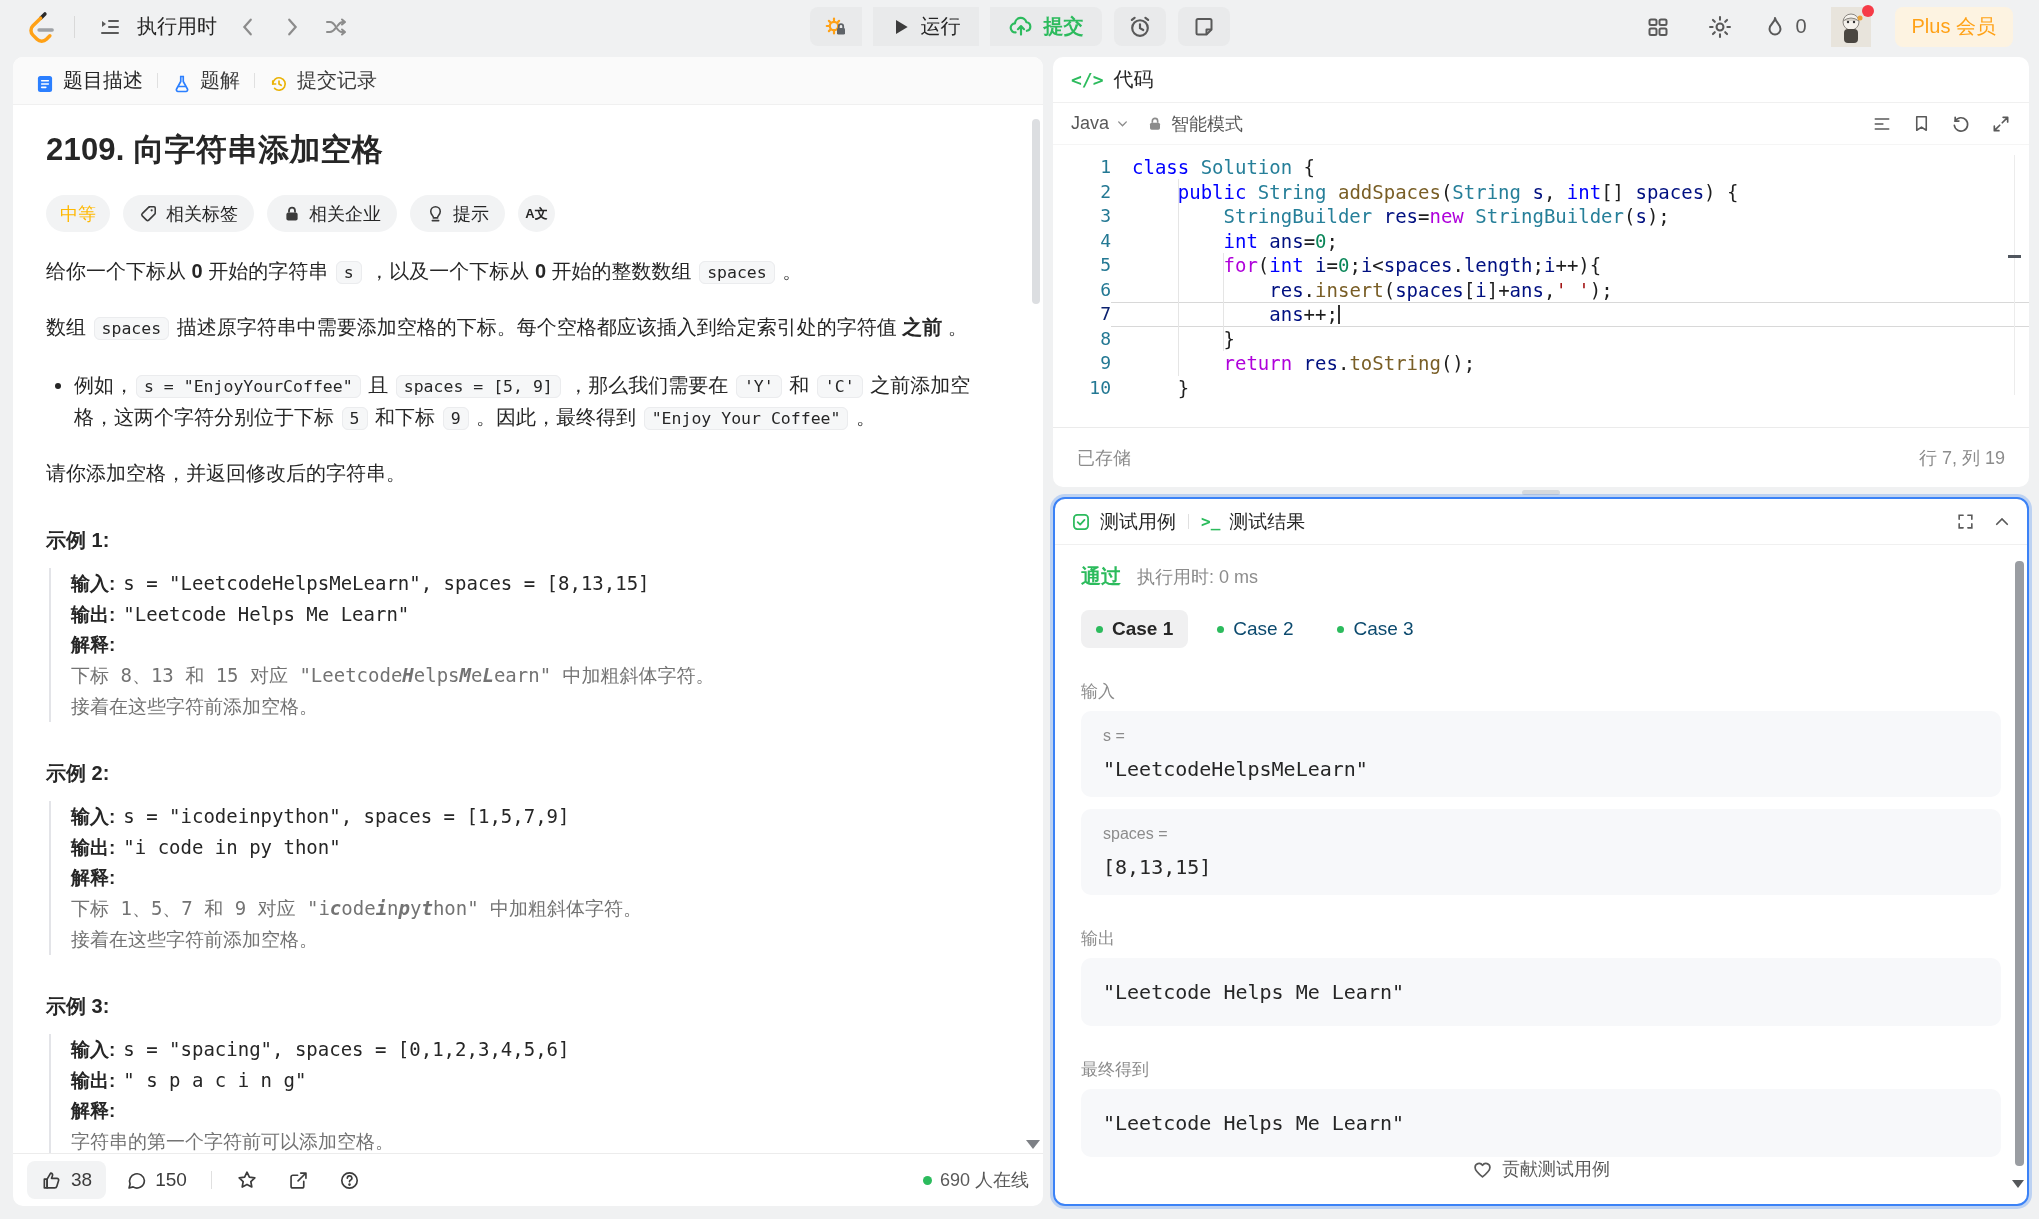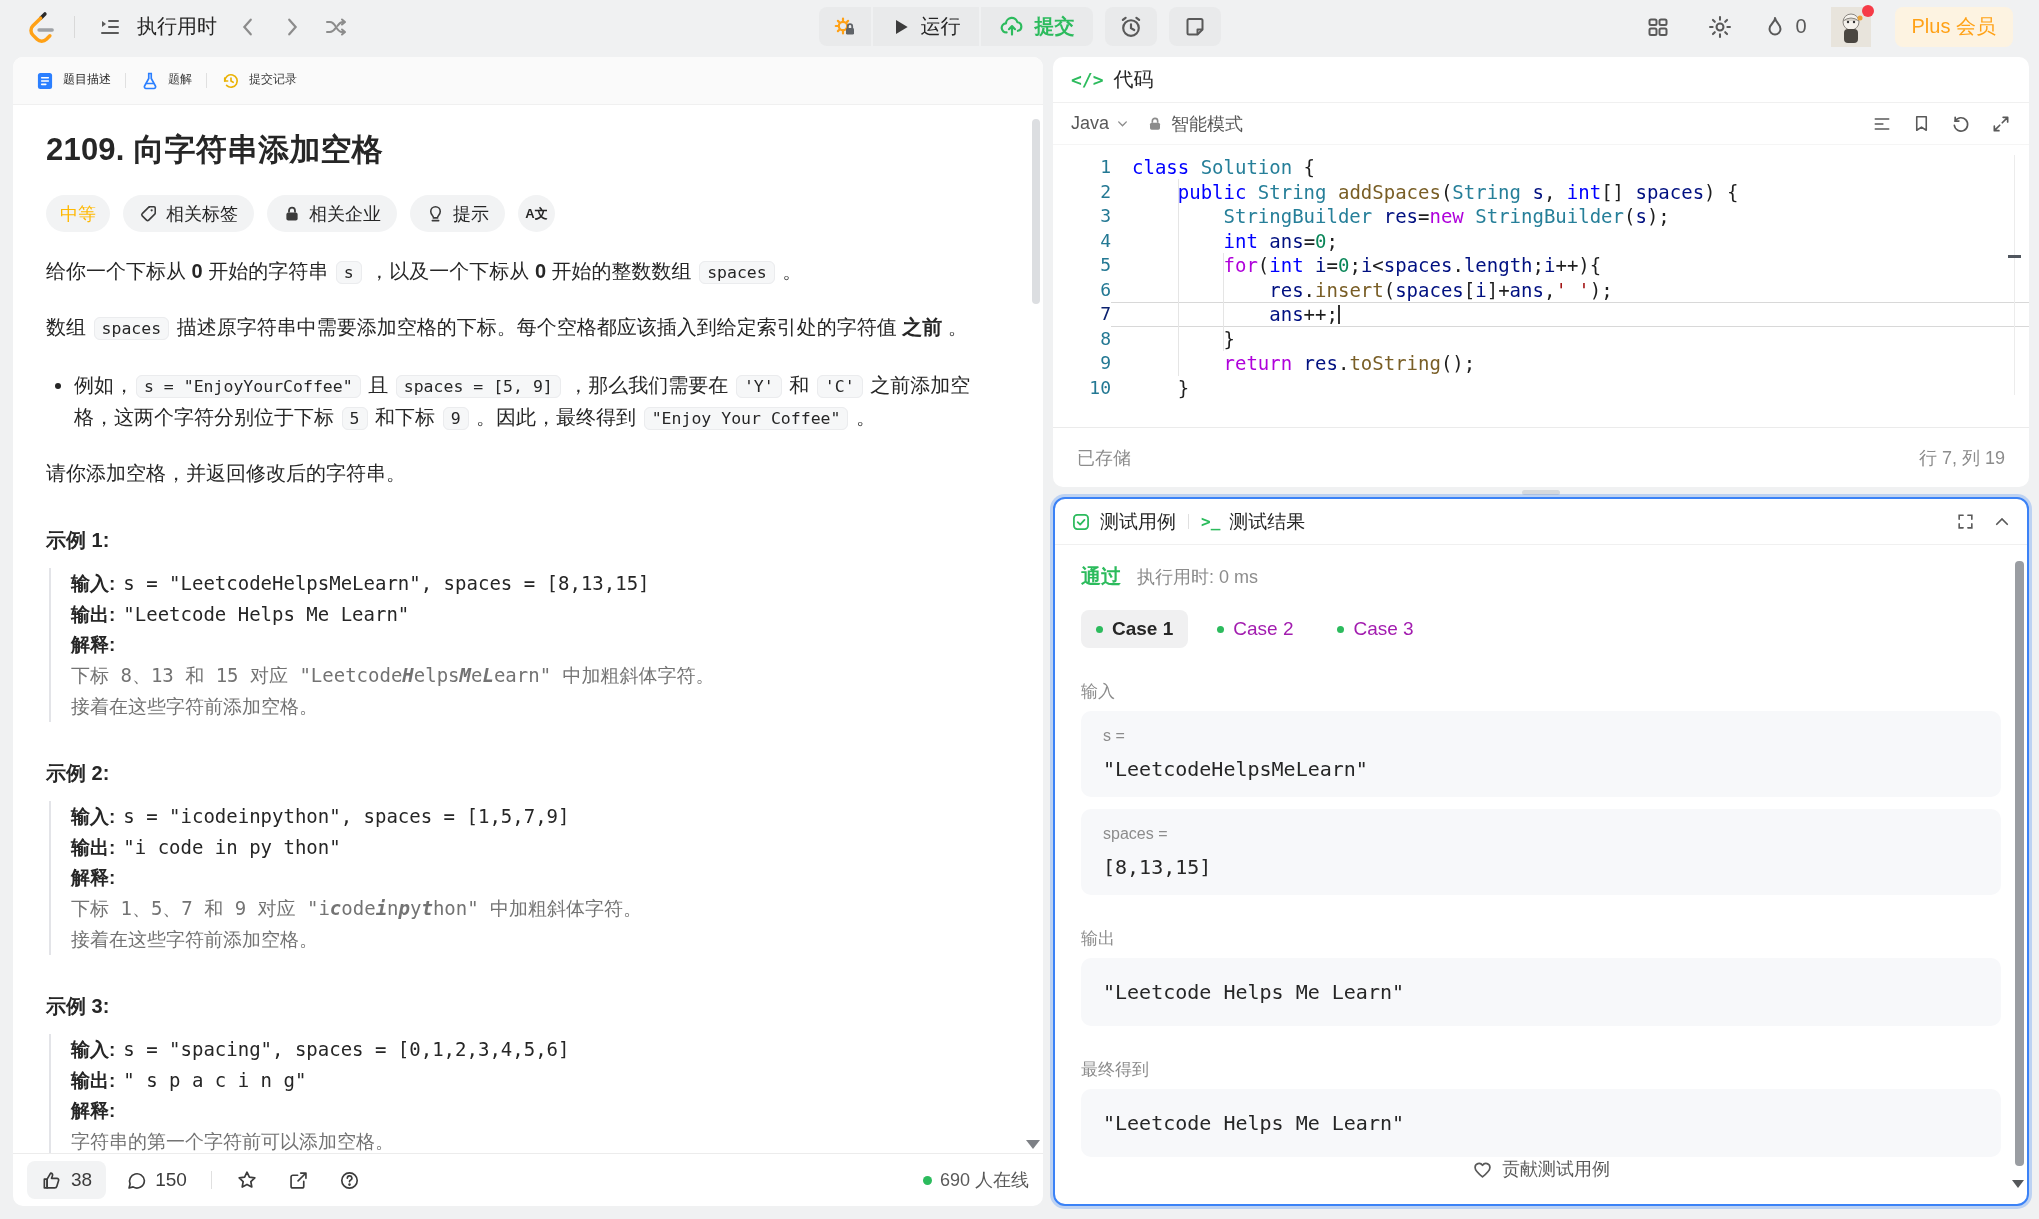--- a/index.html
+++ b/index.html
@@ -15,21 +15,21 @@
   
   .topbar { position:absolute; top:0; left:0; width:100%; height:53px;
             display:flex; align-items:center; padding:0 26px; }
   .tb-left { display:flex; align-items:center; gap:6px; }
   .tb-sep { width:1px; height:22px; background:#d9d9d9; margin:0 10px; }
   .tb-iconbtn { width:38px; height:38px; border-radius:8px; display:flex; align-items:center;
                 justify-content:center; color:#595959; cursor:pointer; }
   .tb-title { font-size:20px; color:#262626; margin:0 6px 0 2px; }
   .tb-center { position:absolute; left:50%; transform:translateX(-50%); top:7px;
                display:flex; align-items:center; }
-  .seg { display:flex; align-items:center; gap:2px; }
+  .seg { display:flex; align-items:center; gap:11px; }
   .seg-btn { height:39px; background:#e9eaeb; display:flex; align-items:center; gap:10px;
              padding:0 18px; font-size:20px; color:#262626; cursor:pointer; }
   .seg-btn.first { border-radius:8px 0 0 8px; padding:0 14px; }
   .seg-btn.last  { border-radius:0 8px 8px 0;font-weight:bold; }
   .seg-btn.submit { color:#2cbb5d; }
   .tb-sq { width:52px; height:39px; background:#e9eaeb; border-radius:8px; margin-left:12px;
            display:flex; align-items:center; justify-content:center; color:#595959; cursor:pointer; }
   .tb-right { margin-left:auto; display:flex; align-items:center; gap:24px; }
   .streak { display:flex; align-items:center; gap:8px; color:#595959; font-size:20px; }
   .avatar-wrap { position:relative; width:40px; height:40px; cursor:pointer; }
@@ -41,21 +41,21 @@
 
   
   .left-panel { position:absolute; left:13px; top:57px; width:1030px; bottom:13px;
                 background:#fff; border-radius:10px; display:flex; flex-direction:column; overflow:hidden; }
   .right-col  { position:absolute; left:1053px; right:10px; top:57px; bottom:13px;
                 display:flex; flex-direction:column; }
 
   
   .lp-tabs { height:48px; display:flex; align-items:center; padding:0 22px; gap:14px;
              border-bottom:1px solid #f0f0f0; flex:none; background:#fafafa; }
-  .lp-tab { display:flex; align-items:flex-start; gap:8px; font-size:12px; color:#262626; cursor:pointer; }
+  .lp-tab { display:flex; align-items:flex-end; gap:8px; font-size:20px; color:#262626; cursor:pointer; }
   .lp-tab.dim { color:#3c3c3c; }
   .tab-div { width:1px; height:15px; background:#e0e0e0; }
   .lp-content { flex:1; position:relative; padding:0 44px 0 33px; overflow:hidden; }
   .prob-title { margin-top:24px; font-size:31px; font-weight:700; letter-spacing:.2px; }
   .badge-row { margin-top:24px; display:flex; align-items:center; gap:13px; }
   .pill { height:37px; border-radius:19px; background:#f2f3f4; display:flex; align-items:center;
           gap:8px; padding:0 16px; font-size:18px; color:#262626; cursor:pointer; }
   .pill.diff { color:#ffb800; font-weight:500; padding:0 14px; }
   .pill.round { width:37px; padding:0; justify-content:center; font-size:14px; color:#262626; }
 
@@ -133,21 +133,21 @@
   .tp-tab { display:flex; align-items:center; gap:9px; font-size:19px; color:#262626;
             font-weight:500; cursor:pointer; }
   .term-glyph { font-family:"DejaVu Sans Mono",monospace; font-weight:700; font-size:16px; color:#2cbb5d; }
   .tp-tools { margin-left:auto; display:flex; align-items:center; gap:18px; color:#595959; }
   .tp-body { flex:1; padding:18px 26px 0 26px; position:relative; }
   .result-row { display:flex; align-items:baseline; gap:16px; }
   .verdict { font-size:20px; font-weight:600; color:#2cbb5d; }
   .runtime { font-size:18px; color:#8c8c8c; }
   .case-row { margin-top:20px; display:flex; align-items:center; gap:14px; }
   .case-pill { height:38px; border-radius:8px; display:flex; align-items:center; gap:9px;
-               padding:0 15px; font-size:19px; color:#a21caf; cursor:pointer; }
+               padding:0 15px; font-size:19px; color:#0c4a6e; cursor:pointer; }
   .case-pill .cdot { width:7px; height:7px; border-radius:50%; background:#2cbb5d; }
   .case-pill.active { background:#f0f0f1; color:#262626; font-weight:600; }
   .io-label { margin-top:32px; font-size:17px; color:#8c8c8c; }
   .io-box { margin-top:8px; background:#f7f8fa; border-radius:10px; padding:16px 22px; cursor:text; }
   .io-box .fname { font-size:16px; color:#8c8c8c; }
   .io-box .fval { margin-top:12px; font-size:20px; color:#262626;
                   font-family:"DejaVu Sans Mono","Liberation Mono",monospace; white-space:pre; }
   .io-box.single { padding:22px; }
   .io-box.single .fval { margin-top:0; }
   .contribute { display:flex; align-items:center; justify-content:center; gap:9px;

